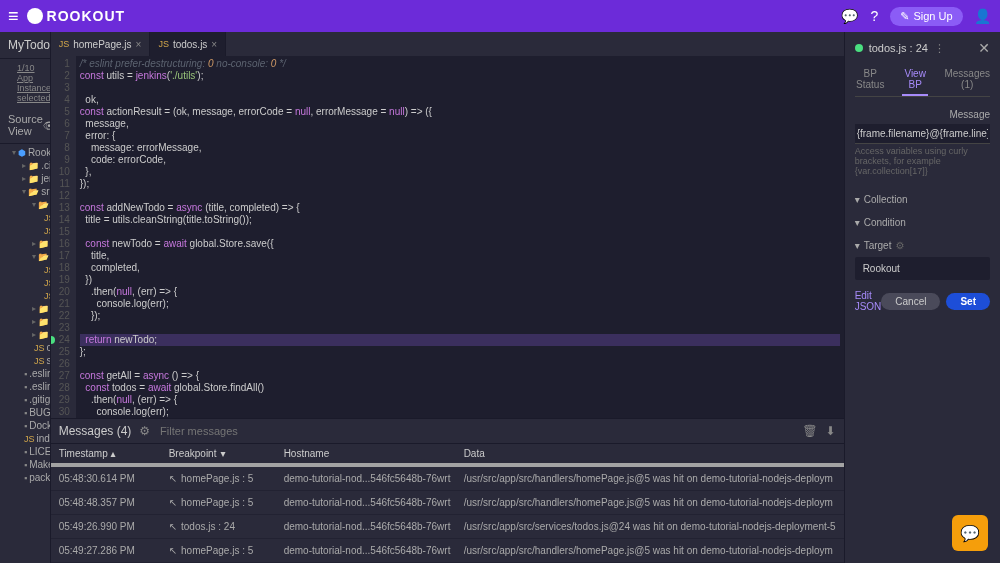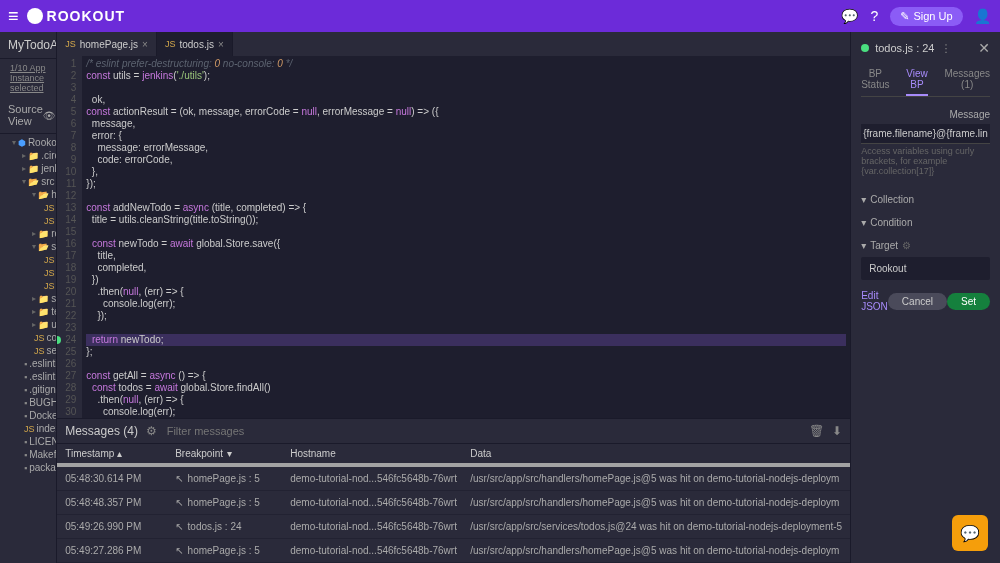--- a/index.html
+++ b/index.html
@@ -8,21 +8,21 @@
 .topbar-left { display: flex; align-items: center; gap: 8px; }
 .hamburger { color: white; font-size: 18px; cursor: pointer; }
 .logo { color: white; font-weight: bold; font-size: 14px; letter-spacing: 1px; display: flex; align-items: center; gap: 4px; }
 .logo-icon { width: 16px; height: 16px; background: white; border-radius: 50%; display: inline-block; }
 .topbar-right { display: flex; align-items: center; gap: 12px; }
 .topbar-icon { color: white; font-size: 14px; cursor: pointer; }
 .signup-btn { background: #8b5cf6; color: white; border: none; border-radius: 12px; padding: 3px 10px; font-size: 11px; cursor: pointer; display: flex; align-items: center; gap: 4px; }
 .main { display: flex; height: calc(100% - 32px); }
 .sidebar { width: 148px; background: #2a2a3a; border-right: 1px solid #1a1a2a; display: flex; flex-direction: column; overflow: hidden; }
 .app-selector { padding: 6px 8px; border-bottom: 1px solid #1a1a2a; display: flex; align-items: center; justify-content: space-between; color: #ccc; cursor: pointer; font-size: 12px; }
-.instance-link { padding: 4px 10px; font-size: 9px; color: #888; text-decoration: underline; cursor: pointer; }
+.instance-link { padding: 4px 17px; font-size: 9px; color: #888; text-decoration: underline; cursor: pointer; }
 .source-view { padding: 6px 8px; display: flex; align-items: center; justify-content: space-between; color: #aaa; font-size: 11px; border-bottom: 1px solid #1a1a2a; }
 .tree { flex: 1; overflow-y: auto; padding: 2px 0; font-size: 10px; }
 .tree-item { padding: 1px 4px; color: #aaa; cursor: pointer; white-space: nowrap; display: flex; align-items: center; gap: 2px; }
 .indent-1 { padding-left: 12px; }
 .indent-2 { padding-left: 22px; }
 .indent-3 { padding-left: 32px; }
 .indent-4 { padding-left: 42px; }
 .folder-icon { color: #4a9eff; font-size: 9px; }
 .folder-yellow { color: #d4a84b; }
 .file-icon { font-size: 9px; }
@@ -66,24 +66,24 @@
 .rp-tab { padding: 4px 0; cursor: pointer; color: #888; }
 .rp-tab.active { color: #a78bfa; border-bottom: 2px solid #a78bfa; }
 .rp-section { margin-bottom: 12px; }
 .rp-label { font-size: 10px; color: #aaa; margin-bottom: 4px; text-align: right; }
 .rp-input { width: 100%; background: #1e1e2e; border: none; border-bottom: 1px solid #444; color: #ccc; padding: 4px 2px; font-size: 10px; outline: none; }
 .rp-hint { font-size: 9px; color: #666; margin-top: 2px; }
 .rp-collapsible { display: flex; align-items: center; gap: 4px; font-size: 10px; color: #aaa; padding: 6px 0; cursor: pointer; }
 .rp-target-box { background: #1e1e2e; padding: 6px 8px; font-size: 10px; color: #ccc; border-radius: 2px; }
 .rp-footer { display: flex; justify-content: space-between; align-items: center; margin-top: 10px; }
 .rp-link { color: #a78bfa; font-size: 10px; cursor: pointer; }
-.rp-btns { display: flex; }
+.rp-btns { display: flex; gap: 6px; }
 .rp-btn { border: none; border-radius: 10px; padding: 3px 14px; font-size: 10px; cursor: pointer; }
 .rp-btn.cancel { background: #4a4a5a; color: #ccc; }
-.rp-btn.set { background: #15803d; color: white; }
+.rp-btn.set { background: #1d4ed8; color: white; font-weight: bold; }
 .chat-fab { position: fixed; bottom: 12px; right: 12px; width: 36px; height: 36px; background: #f59e0b; border-radius: 6px; display: flex; align-items: center; justify-content: center; color: white; font-size: 16px; cursor: pointer; }
 </style>
 </head>
 <body>
 
 <div class="topbar">
   <div class="topbar-left">
     <span class="hamburger">≡</span>
     <span class="logo">
       <span class="logo-icon"></span>

